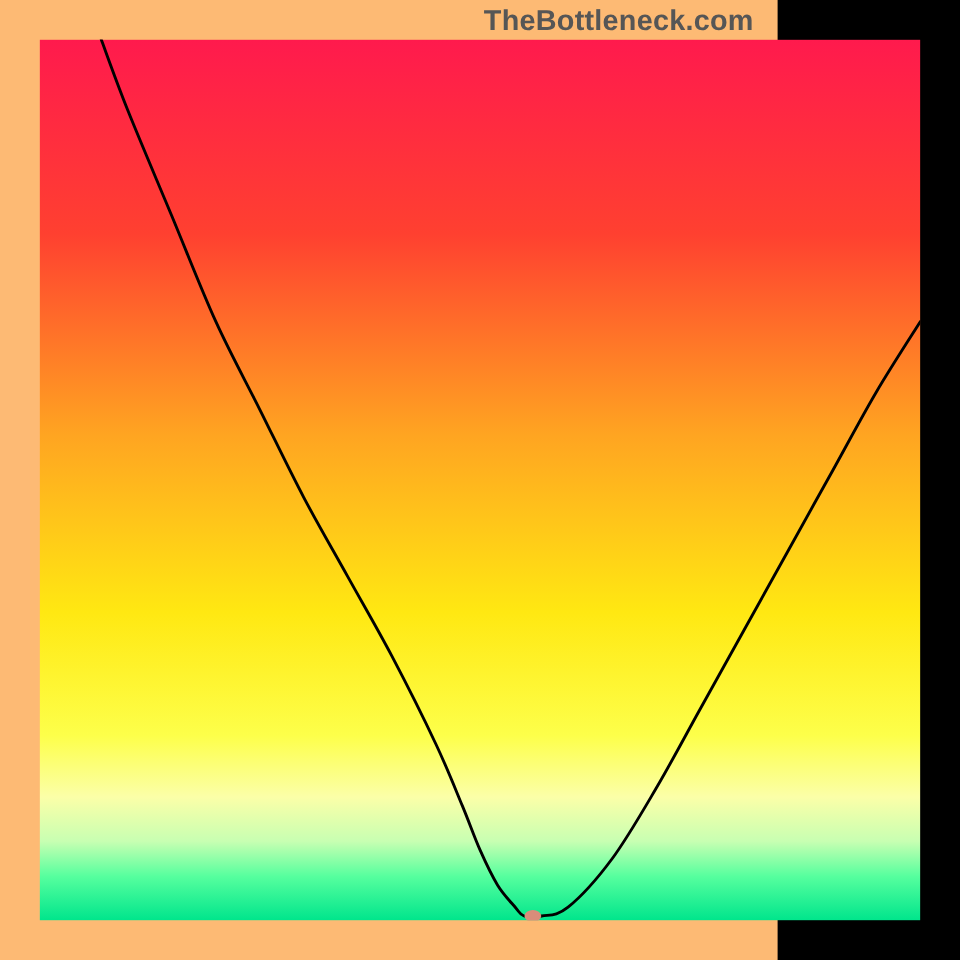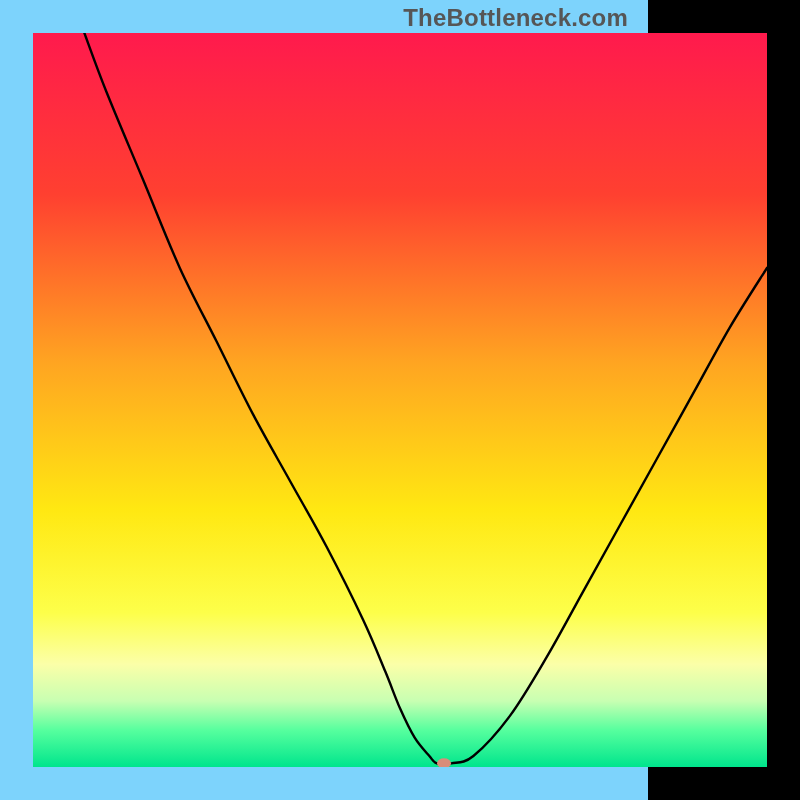--- a/index.html
+++ b/index.html
@@ -8,21 +8,21 @@
     width: 800px;
     height: 800px;
     overflow: hidden;
     background: #000;
     font-family: Arial, Helvetica, sans-serif;
   }
   .frame {
     position: relative;
     width: 648px;
     height: 800px;
-    background: #7dd3fc;
+    background: #fdba74;
   }
   .watermark {
     position: absolute;
     top: 4px;
     right: 20px;
     color: #565656;
     font-size: 24px;
     font-weight: 600;
     letter-spacing: 0.2px;
     z-index: 10;

